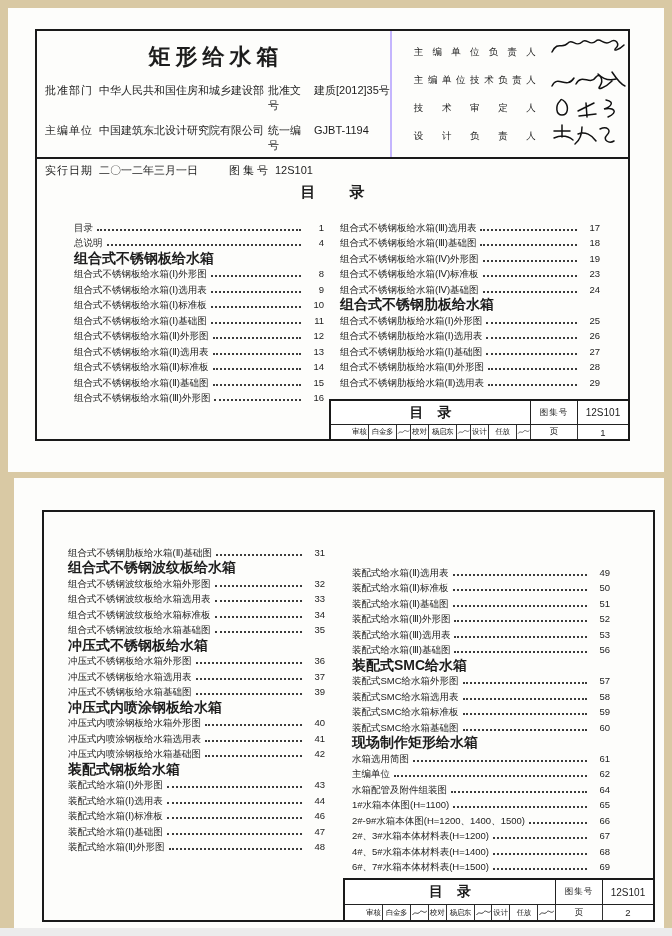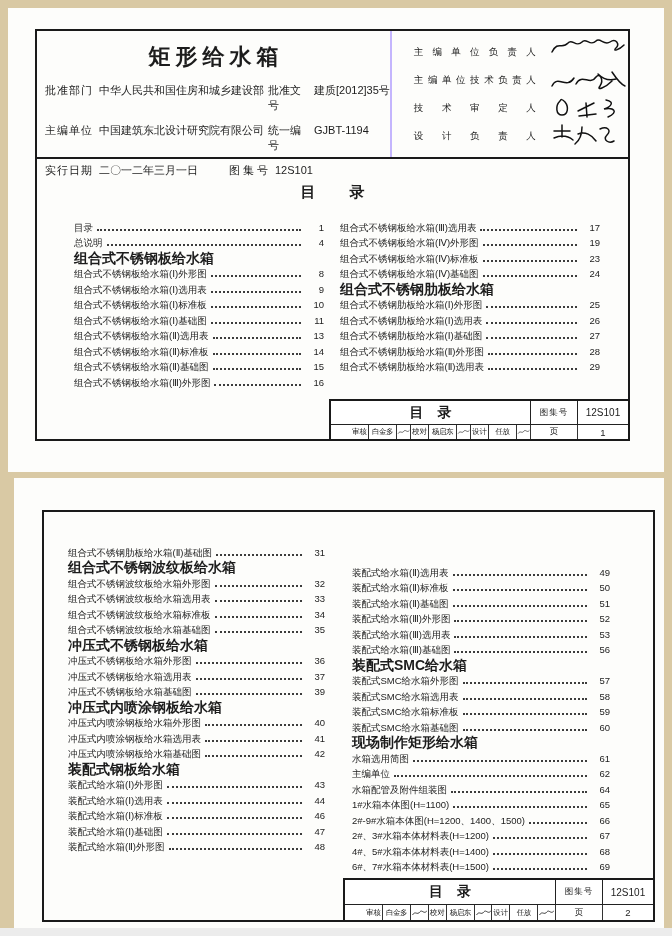--- a/index.html
+++ b/index.html
@@ -175,20 +175,25 @@
               <span class="leader"></span>
               <span class="p">10</span>
             </div>
 
             <div class="toc-row">
               <span class="t">组合式不锈钢板给水箱(Ⅰ)基础图</span>
               <span class="leader"></span>
               <span class="p">11</span>
             </div>
 
+            <div class="toc-row">
+              <span class="t">组合式不锈钢板给水箱(Ⅱ)外形图</span>
+              <span class="leader"></span>
+              <span class="p">12</span>
+            </div>
 
             <div class="toc-row">
               <span class="t">组合式不锈钢板给水箱(Ⅱ)选用表</span>
               <span class="leader"></span>
               <span class="p">13</span>
             </div>
 
             <div class="toc-row">
               <span class="t">组合式不锈钢板给水箱(Ⅱ)标准板</span>
               <span class="leader"></span>
@@ -208,20 +213,25 @@
             </div>
           </div>
         <div class="col colR">
 
             <div class="toc-row">
               <span class="t">组合式不锈钢板给水箱(Ⅲ)选用表</span>
               <span class="leader"></span>
               <span class="p">17</span>
             </div>
 
+            <div class="toc-row">
+              <span class="t">组合式不锈钢板给水箱(Ⅲ)基础图</span>
+              <span class="leader"></span>
+              <span class="p">18</span>
+            </div>
 
             <div class="toc-row">
               <span class="t">组合式不锈钢板给水箱(Ⅳ)外形图</span>
               <span class="leader"></span>
               <span class="p">19</span>
             </div>
 
 
             <div class="toc-row">
               <span class="t">组合式不锈钢板给水箱(Ⅳ)标准板</span>

